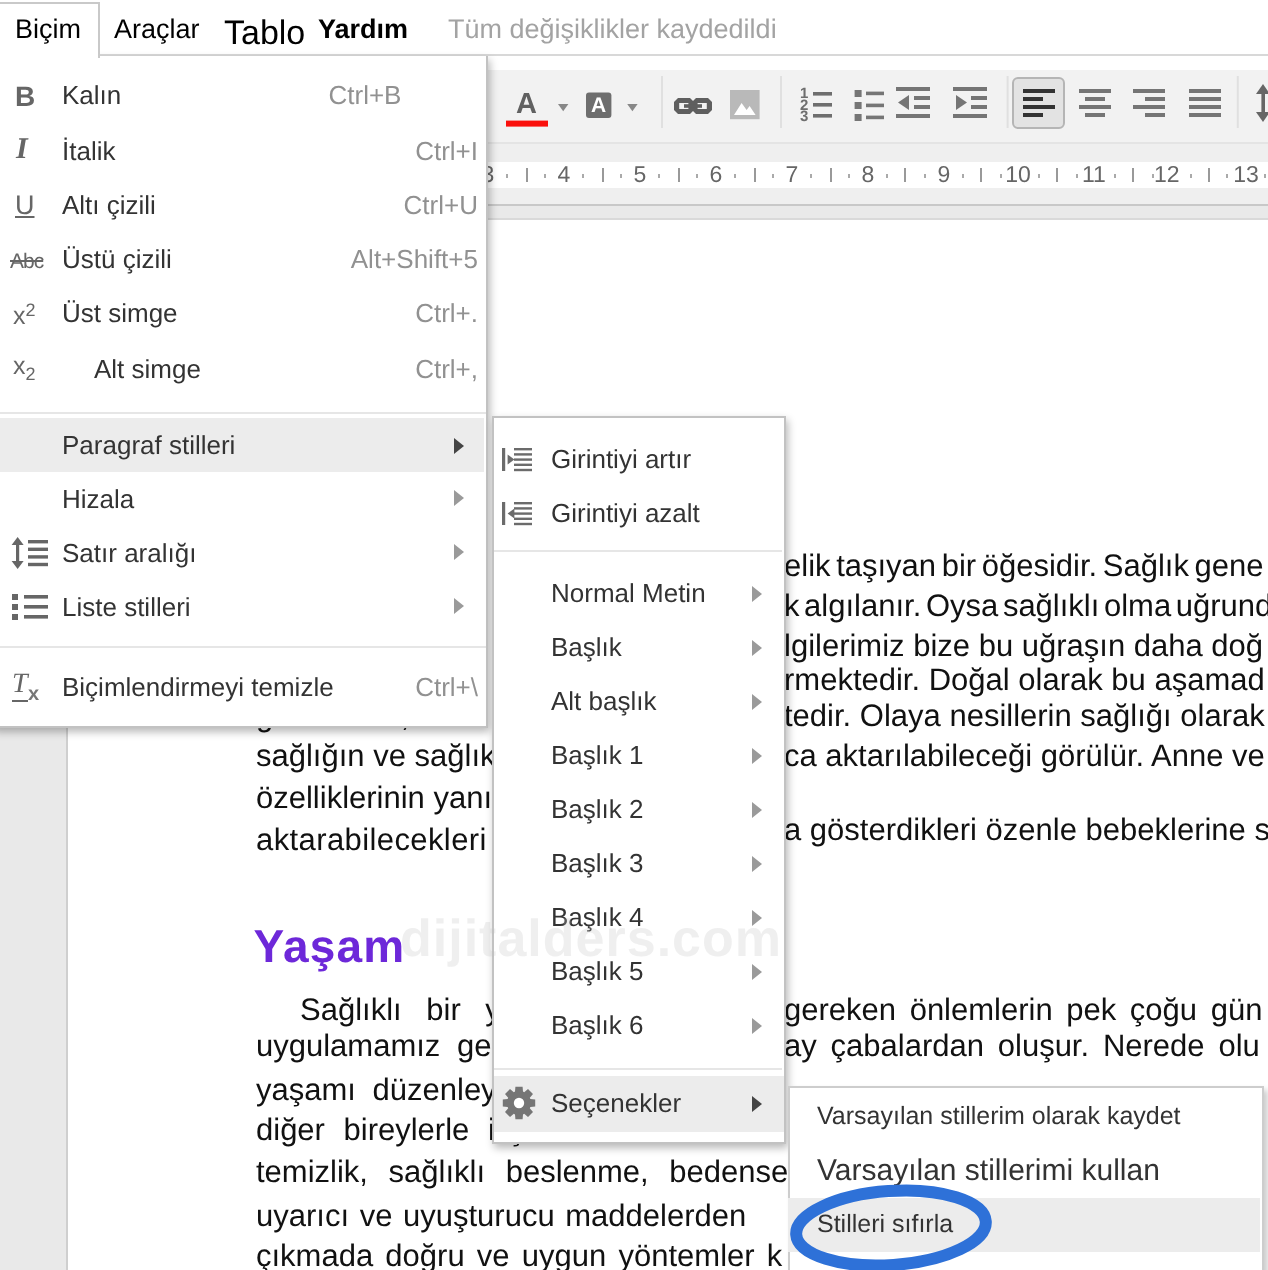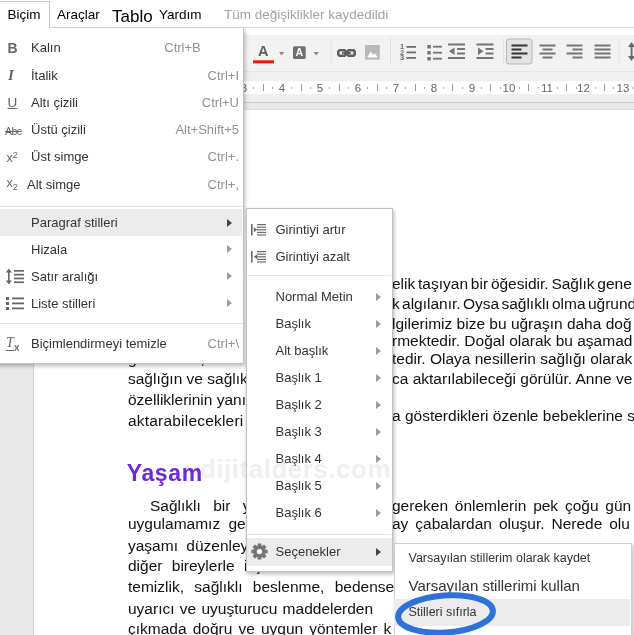--- a/index.html
+++ b/index.html
@@ -31,21 +31,21 @@
 <div class="abs" style="left:0;top:94px;width:634px;height:7.5px;background:#efefef;"></div>
 <div class="abs" style="left:0;top:101.5px;width:634px;height:1px;background:#c8c8c8;"></div>
 
 <div class="abs" style="left:0;top:102.5px;width:634px;height:533px;background:#e9e9e9;"></div>
 
 <div class="abs" style="left:34px;top:108.5px;width:600px;height:527px;background:#fff;border-left:1px solid #cfcfcf;border-top:1px solid #d9d9d9;margin-left:-1px;"></div>
 
 <div class="abs" style="left:7.5px;top:7px;font-size:13.5px;color:#000;">Biçim</div>
 <div class="abs" style="left:57px;top:7px;font-size:13.5px;color:#000;">Araçlar</div>
 <div class="abs" style="left:112px;top:7px;font-size:17px;color:#000;">Tablo</div>
-<div class="abs" style="left:159px;top:7px;font-size:13.5px;color:#000;">Yardım</div>
+<div class="abs" style="left:159px;top:7px;font-size:13.5px;color:#000;font-weight:bold;">Yardım</div>
 <div class="abs" style="left:224px;top:7px;font-size:13.5px;color:#a3a3a3;">Tüm değişiklikler kaydedildi</div>
 
 <div class="num" style="left:236px;top:81.5px;width:16px;text-align:center;">3</div>
 <div class="num" style="left:274px;top:81.5px;width:16px;text-align:center;">4</div>
 <div class="num" style="left:312px;top:81.5px;width:16px;text-align:center;">5</div>
 <div class="num" style="left:350px;top:81.5px;width:16px;text-align:center;">6</div>
 <div class="num" style="left:388px;top:81.5px;width:16px;text-align:center;">7</div>
 <div class="num" style="left:426px;top:81.5px;width:16px;text-align:center;">8</div>
 <div class="num" style="left:464px;top:81.5px;width:16px;text-align:center;">9</div>
 <div class="num" style="left:501px;top:81.5px;width:16px;text-align:center;">10</div>
@@ -242,21 +242,21 @@
   </g>
 </svg>
 <div class="abs" style="left:6px;top:334.5px;font-size:14px;font-style:italic;font-family:'Liberation Serif',serif;color:#666;"><span style="border-bottom:1.5px solid #666;">T</span></div>
 <div class="abs" style="left:14px;top:342px;font-size:10px;font-weight:bold;color:#777;">x</div>
 
 <div class="mi" style="left:31px;top:40.2px;">Kalın</div>
 <div class="mi" style="left:31px;top:67.5px;">İtalik</div>
 <div class="mi" style="left:31px;top:94.8px;">Altı çizili</div>
 <div class="mi" style="left:31px;top:122.1px;">Üstü çizili</div>
 <div class="mi" style="left:31px;top:149.4px;">Üst simge</div>
-<div class="mi" style="left:27px;top:176.7px;">Alt simge</div>
+<div class="mi" style="left:47px;top:176.7px;">Alt simge</div>
 <div class="mi" style="left:31px;top:215.3px;">Paragraf stilleri</div>
 <div class="mi" style="left:31px;top:241.6px;">Hizala</div>
 <div class="mi" style="left:31px;top:268.6px;">Satır aralığı</div>
 <div class="mi" style="left:31px;top:295.6px;">Liste stilleri</div>
 <div class="mi" style="left:31px;top:335.7px;">Biçimlendirmeyi temizle</div>
 
 <div class="sc" style="left:126px;top:40.2px;width:113px;text-align:center;">Ctrl+B</div>
 <div class="sc" style="left:126px;top:67.5px;width:113px;text-align:right;">Ctrl+I</div>
 <div class="sc" style="left:126px;top:94.8px;width:113px;text-align:right;">Ctrl+U</div>
 <div class="sc" style="left:126px;top:122.1px;width:113px;text-align:right;">Alt+Shift+5</div>

